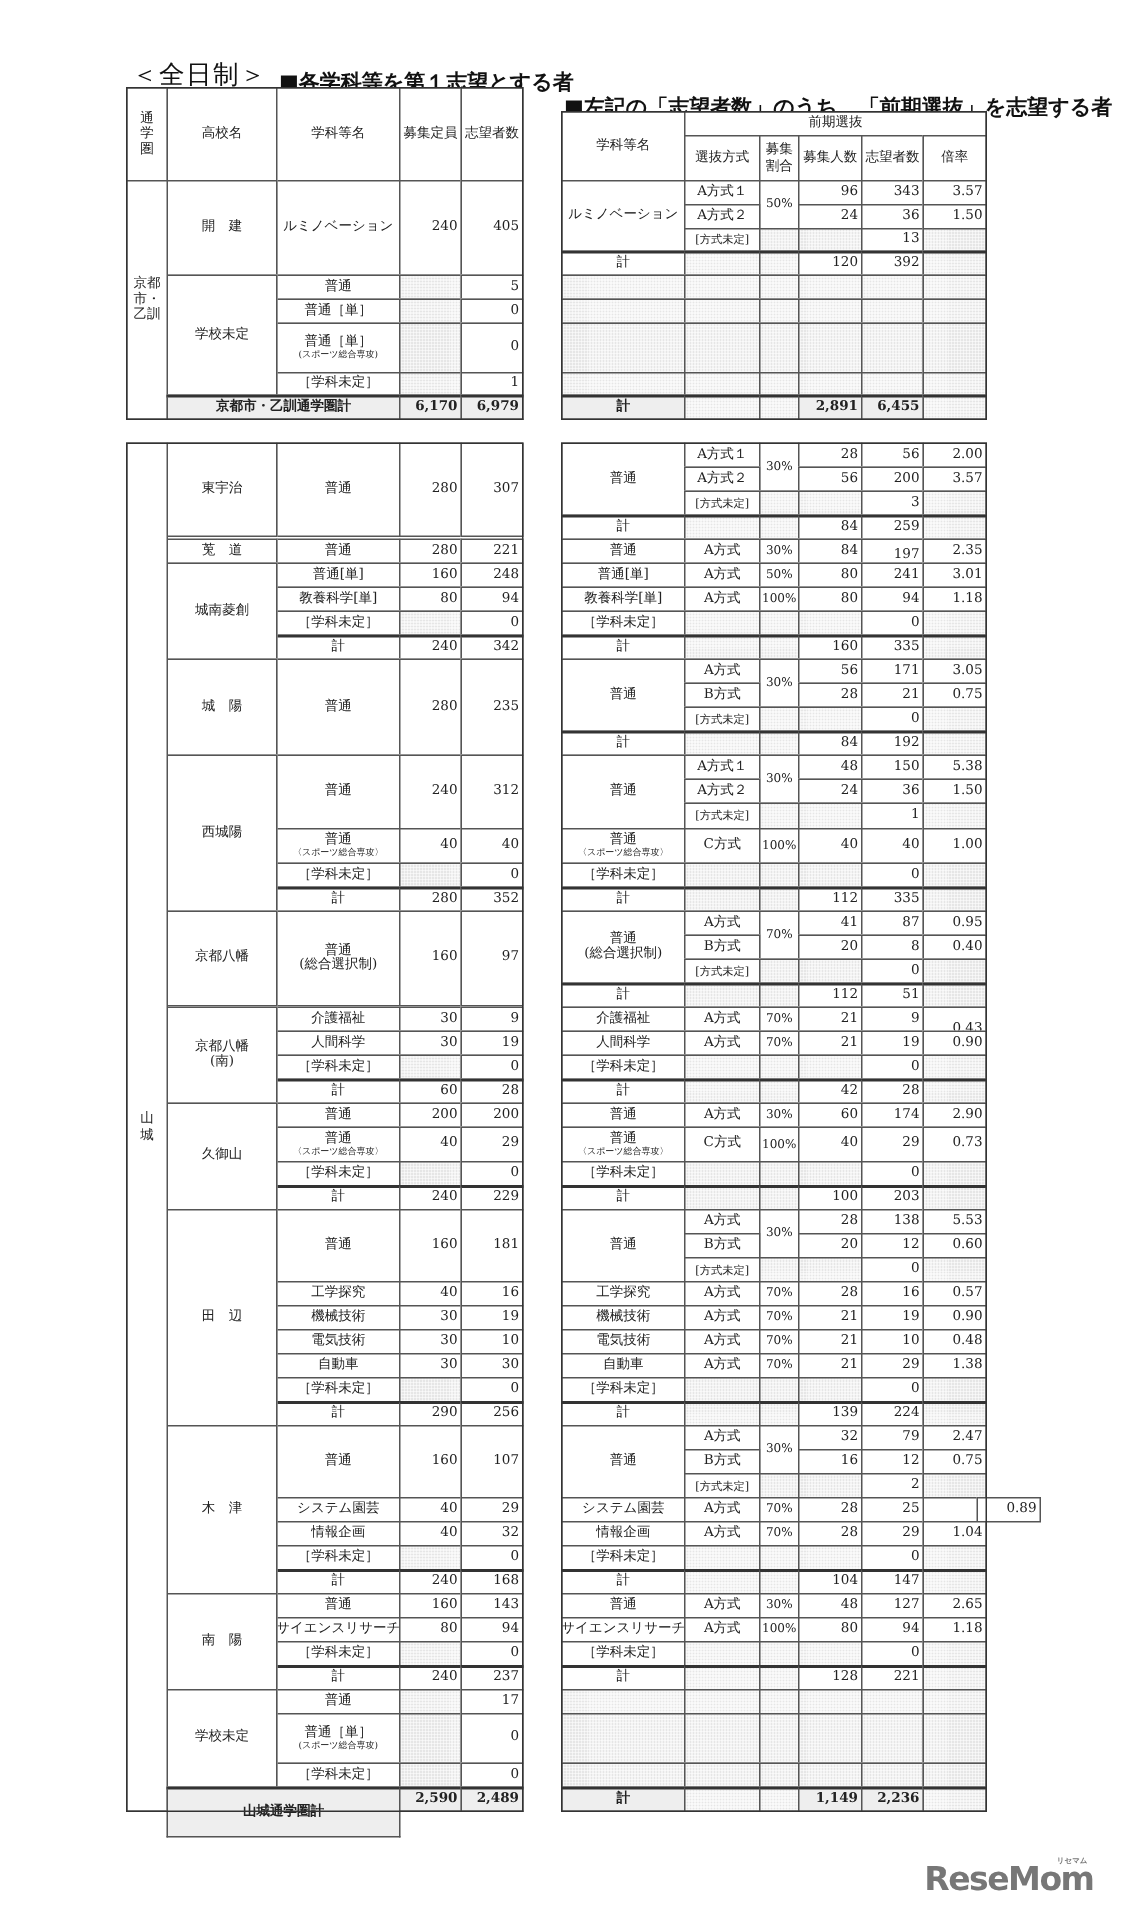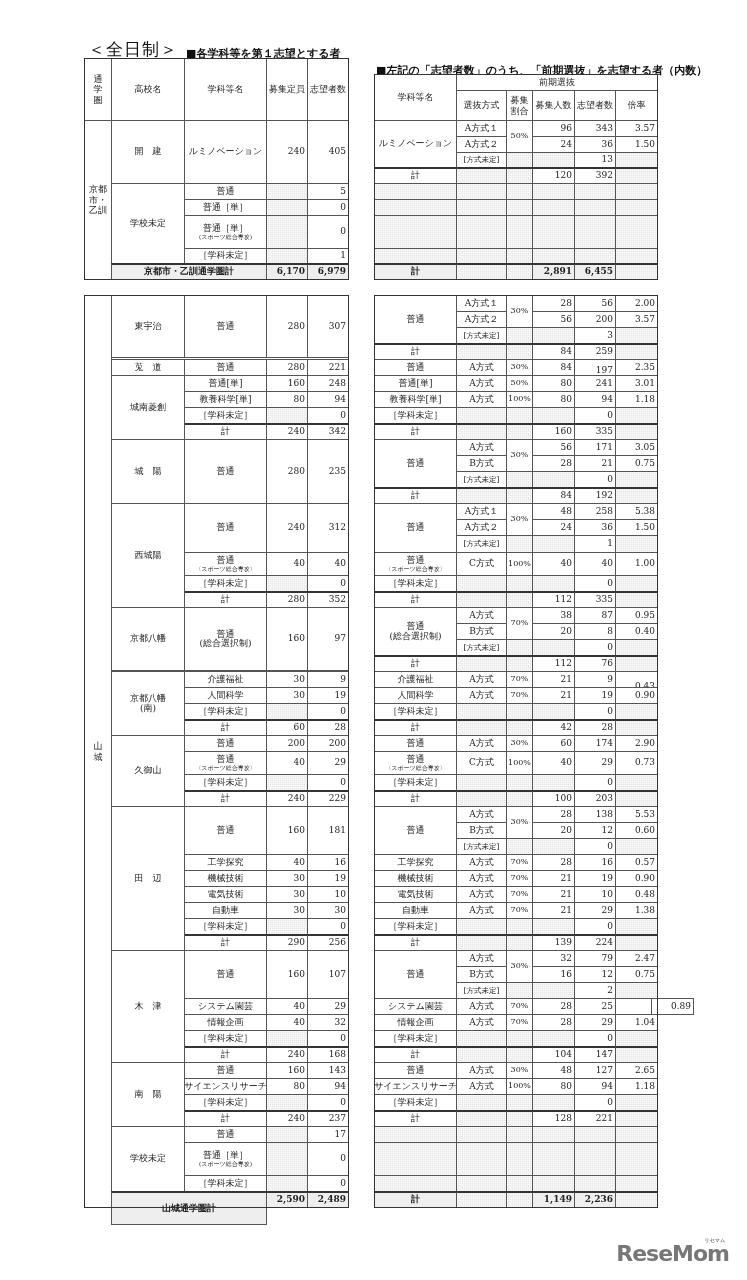--- a/index.html
+++ b/index.html
@@ -1,20 +1,20 @@
 <!DOCTYPE html>
 <html><head>
 <meta charset="utf-8">
 <style>
   html,body{margin:0;padding:0;background:#fff;}
   body{width:747px;height:1280px;position:relative;overflow:hidden;
        font-family:"DejaVu Serif","Liberation Serif",serif;color:#222;}
   .abs{position:absolute;}
   .title{left:88px;top:38px;font-family:"DejaVu Sans","Liberation Sans",sans-serif;font-size:17px;color:#111;letter-spacing:1px;}
-  .cap{font-family:"DejaVu Sans","Liberation Sans",sans-serif;font-weight:bold;font-size:11px;color:#111;white-space:nowrap;}
+  .cap{font-family:"DejaVu Sans","Liberation Sans",sans-serif;font-weight:bold;font-size:14px;color:#111;white-space:nowrap;}
   .cell{position:absolute;box-sizing:border-box;border:1px solid #555;display:flex;align-items:center;justify-content:center;
         font-size:9px;line-height:1.05;text-align:center;background:#fff;overflow:hidden;white-space:nowrap;}
   .cell.r{justify-content:flex-end;padding-right:2px;}
   .cell.v{flex-direction:column;}
   .cell .sm{font-size:6px;display:block;}
   .hatch{background-color:#e6e6e6;
          background-image:repeating-linear-gradient(0deg,rgba(255,255,255,.55) 0 1px,transparent 1px 2px),
                           repeating-linear-gradient(90deg,rgba(255,255,255,.55) 0 1px,transparent 1px 2px);}
   .tot{background:#eeeeee;font-weight:bold;}
   .thickTop{border-top:2px solid #333;}
@@ -506,21 +506,21 @@
     <div class="cell " style="left: 456px; top: 503px; width: 51px; height: 17px; font-size: 9px;">
       <span>A方式１</span>
     </div>
     <div class="cell " style="left: 506px; top: 503px; width: 27px; height: 33px; font-size: 8px;">
       <span>30%</span>
     </div>
     <div class="cell r " style="left: 532px; top: 503px; width: 43px; height: 17px;">
       <span>48</span>
     </div>
     <div class="cell r " style="left: 574px; top: 503px; width: 42px; height: 17px;">
-      <span>258</span>
+      <span>150</span>
     </div>
     <div class="cell r " style="left: 615px; top: 503px; width: 43px; height: 17px;">
       <span>5.38</span>
     </div>
     <div class="cell " style="left: 456px; top: 519px; width: 51px; height: 17px; font-size: 9px;">
       <span>A方式２</span>
     </div>
     <div class="cell r " style="left: 532px; top: 519px; width: 43px; height: 17px;">
       <span>24</span>
     </div>
@@ -597,21 +597,21 @@
       <span>普通</span>
       <span class="">(総合選択制)</span>
     </div>
     <div class="cell " style="left: 456px; top: 607px; width: 51px; height: 17px; font-size: 9px;">
       <span>A方式</span>
     </div>
     <div class="cell " style="left: 506px; top: 607px; width: 27px; height: 33px; font-size: 8px;">
       <span>70%</span>
     </div>
     <div class="cell r " style="left: 532px; top: 607px; width: 43px; height: 17px;">
-      <span>38</span>
+      <span>41</span>
     </div>
     <div class="cell r " style="left: 574px; top: 607px; width: 42px; height: 17px;">
       <span>87</span>
     </div>
     <div class="cell r " style="left: 615px; top: 607px; width: 43px; height: 17px;">
       <span>0.95</span>
     </div>
     <div class="cell " style="left: 456px; top: 623px; width: 51px; height: 17px; font-size: 9px;">
       <span>B方式</span>
     </div>
@@ -635,21 +635,21 @@
     <div class="cell r hatch " style="left: 615px; top: 639px; width: 43px; height: 17px;"></div>
     <div class="cell thickTop" style="left: 374px; top: 655px; width: 83px; height: 17px;">
       <span>計</span>
     </div>
     <div class="cell hatch thickTop" style="left: 456px; top: 655px; width: 51px; height: 17px; font-size: 9px;"></div>
     <div class="cell hatch thickTop" style="left: 506px; top: 655px; width: 27px; height: 17px;"></div>
     <div class="cell r thickTop" style="left: 532px; top: 655px; width: 43px; height: 17px;">
       <span>112</span>
     </div>
     <div class="cell r thickTop" style="left: 574px; top: 655px; width: 42px; height: 17px;">
-      <span>76</span>
+      <span>51</span>
     </div>
     <div class="cell r hatch thickTop" style="left: 615px; top: 655px; width: 43px; height: 17px;"></div>
     <div class="cell " style="left: 184px; top: 671px; width: 83px; height: 17px;">
       <span>介護福祉</span>
     </div>
     <div class="cell r " style="left: 266px; top: 671px; width: 42px; height: 17px;">
       <span>30</span>
     </div>
     <div class="cell r " style="left: 307px; top: 671px; width: 42px; height: 17px;">
       <span>9</span>

